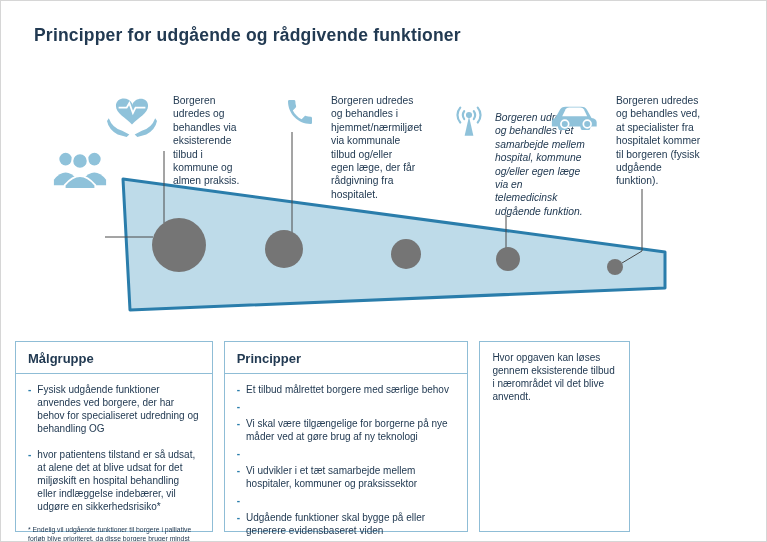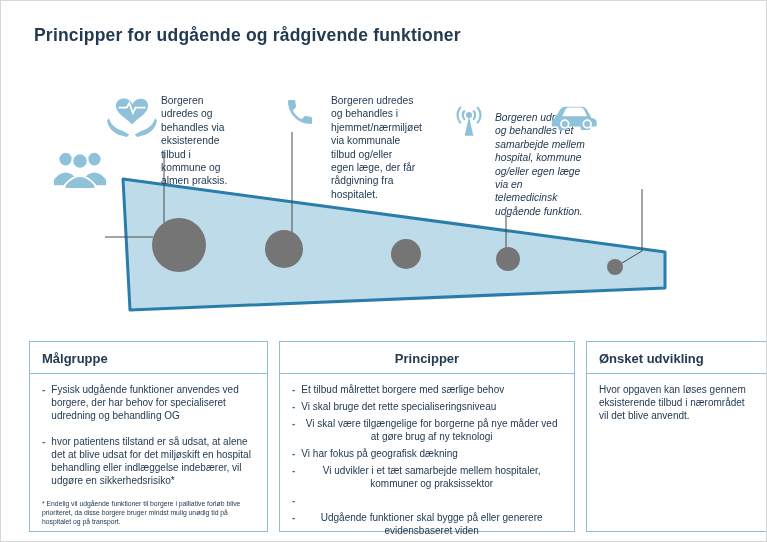--- a/index.html
+++ b/index.html
@@ -13,24 +13,24 @@
   .funnel { fill:#bedbe9; stroke:#2a7dab; stroke-width:3; stroke-linejoin:round; }
   .conn { stroke:#4a4a4a; stroke-width:1; fill:none; }
   .dot { fill:#757575; }
 
   .ann { position:absolute; font-size:10.3px; line-height:1.3; color:#223a52; }
   .left-label { position:absolute; left:30px; top:196px; width:92px; font-size:10.3px; line-height:1.3; color:#223a52; }
 
   .icon { position:absolute; }
   .icon svg { display:block; width:100%; height:100%; }
 
-  .boxes { position:absolute; left:14px; top:340px; width:739px; display:flex; gap:11px;margin-left:14px; }
+  .boxes { position:absolute; left:14px; top:340px; width:615px; display:flex; gap:11px; }
   .box { border:1px solid #8fbdd6; background:#fff; height:191px; }
   .box-1 { width:239px; }
-  .box-2 { width:296px;text-align:center; }
+  .box-2 { width:296px; }
   .box-3 { width:182px; }
   .box-header { font-size:13px; font-weight:700; color:#223a52; padding:9px 12px 7px; border-bottom:1px solid #8fbdd6; }
   .box-body { padding:9px 12px 6px; font-size:10px; line-height:1.3; color:#223a52; }
   .bullet { display:flex; gap:6px; margin-bottom:4px; }
   .box-1 .bullet { margin-bottom:13px; }
   .dash { color:#2a7dab; font-weight:700; flex:0 0 auto; }
   .footnote { font-size:6.8px; line-height:1.3; margin-top:3px; }
   .box-3 .para { margin-bottom:13px; }
 </style>
 </head>
@@ -68,21 +68,21 @@
   </div>
 
   <div class="icon" style="left:106px; top:86px; width:50px; height:52px;">
     <svg viewBox="0 0 56 54">
       <path d="M28 16 C24 8 10 9 10 19 c0 9 11 13 18 21 c7 -8 18 -12 18 -21 c0 -10 -14 -11 -18 -1 z" fill="#8fc2da"></path>
       <polyline points="13,21 22,21 25,16 29,27 32,21 43,21" fill="none" stroke="#ffffff" stroke-width="2"></polyline>
       <path d="M2 33 q4 11 15 14 l8 4 -3 3 -10 -3 q-10 -5 -12 -15 z" fill="#8fc2da"></path>
       <path d="M54 33 q-4 11 -15 14 l-8 4 3 3 10 -3 q10 -5 12 -15 z" fill="#8fc2da"></path>
     </svg>
   </div>
-  <div class="ann" style="left:160px; top:93px; width:76px;">Borgeren udredes og behandles via eksisterende tilbud i kommune og almen praksis.</div>
+  <div class="ann" style="left:172px; top:93px; width:76px;">Borgeren udredes og behandles via eksisterende tilbud i kommune og almen praksis.</div>
 
   <div class="icon" style="left:283px; top:95px; width:32px; height:32px;">
     <svg viewBox="0 0 24 24">
       <path fill="#8fc2da" d="M6.62 10.79c1.44 2.83 3.76 5.14 6.59 6.59l2.2-2.21c.27-.27.67-.36 1.02-.24 1.12.37 2.33.57 3.57.57.55 0 1 .45 1 1V20c0 .55-.45 1-1 1-9.39 0-17-7.61-17-17 0-.55.45-1 1-1h3.5c.55 0 1 .45 1 1 0 1.25.2 2.45.57 3.57.11.35.03.74-.25 1.02l-2.2 2.2z"></path>
     </svg>
   </div>
   <div class="ann" style="left:330px; top:93px; width:86px;">Borgeren udredes og behandles i hjemmet/nærmiljøet via kommunale tilbud og/eller egen læge, der får rådgivning fra hospitalet.</div>
 
   <div class="icon" style="left:447px; top:98px; width:42px; height:40px;">
     <svg viewBox="0 0 48 42">
@@ -99,20 +99,21 @@
   <div class="ann" style="left:494px; top:110px; width:90px;font-style:italic;">Borgeren udredes og behandles i et samarbejde mellem hospital, kommune og/eller egen læge via en telemedicinsk udgående funktion.</div>
 
   <div class="icon" style="left:550px; top:98px; width:50px; height:31px;">
     <svg viewBox="0 0 58 34">
       <path d="M5 21 l5 -9 q2 -4 7 -4 h18 q5 0 7 4 l5 9 q6 1 6 5 v5 h-7 a6 6 0 0 1 -12 0 h-14 a6 6 0 0 1 -12 0 h-7 v-6 q0 -3 4 -4 z" fill="#8fc2da"></path>
       <path d="M13 19 l4 -8 q1 -2 4 -2 h13 q3 0 4 2 l4 8 z" fill="#ffffff"></path>
       <circle cx="16" cy="28" r="4.5" fill="#8fc2da" stroke="#ffffff" stroke-width="2"></circle>
       <circle cx="42" cy="28" r="4.5" fill="#8fc2da" stroke="#ffffff" stroke-width="2"></circle>
     </svg>
   </div>
+  <div class="ann" style="left:615px; top:93px; width:90px;">Borgeren udredes og behandles ved, at specialister fra hospitalet kommer til borgeren (fysisk udgående funktion).</div>
 
   <div class="boxes">
 
     <div class="box box-1">
       <div class="box-header">Målgruppe</div>
       <div class="box-body">
         <div class="bullet">
           <span class="dash">-</span>
           <span>Fysisk udgående funktioner anvendes ved borgere, der har behov for specialiseret udredning og behandling OG</span>
         </div>
@@ -126,45 +127,42 @@
 
     <div class="box box-2">
       <div class="box-header">Principper</div>
       <div class="box-body">
         <div class="bullet">
           <span class="dash">-</span>
           <span>Et tilbud målrettet borgere med særlige behov</span>
         </div>
         <div class="bullet">
           <span class="dash">-</span>
-          <span>Vi skal bruge det rette specialiseringsniveau</span>
         </div>
         <div class="bullet">
           <span class="dash">-</span>
           <span>Vi skal være tilgængelige for borgerne på nye måder ved at gøre brug af ny teknologi</span>
         </div>
         <div class="bullet">
           <span class="dash">-</span>
-          <span>Vi har fokus på geografisk dækning</span>
         </div>
         <div class="bullet">
           <span class="dash">-</span>
           <span>Vi udvikler i et tæt samarbejde mellem hospitaler, kommuner og praksissektor</span>
         </div>
         <div class="bullet">
           <span class="dash">-</span>
         </div>
         <div class="bullet">
           <span class="dash">-</span>
           <span>Udgående funktioner skal bygge på eller generere evidensbaseret viden</span>
         </div>
       </div>
     </div>
 
     <div class="box box-3">
-      <div class="box-header">Ønsket udvikling</div>
       <div class="box-body">
         <div class="para">Hvor opgaven kan løses gennem eksisterende tilbud i nærområdet vil det blive anvendt.</div>
       </div>
     </div>
 
   </div>
 </div>
 
 </body></html>

